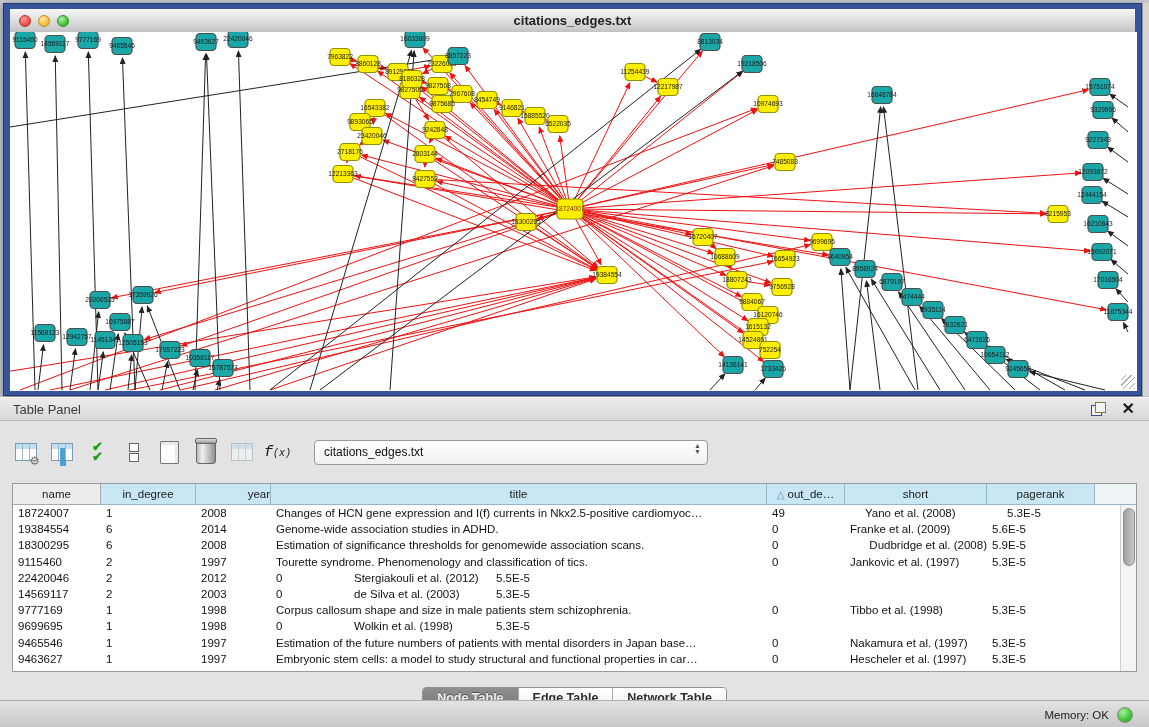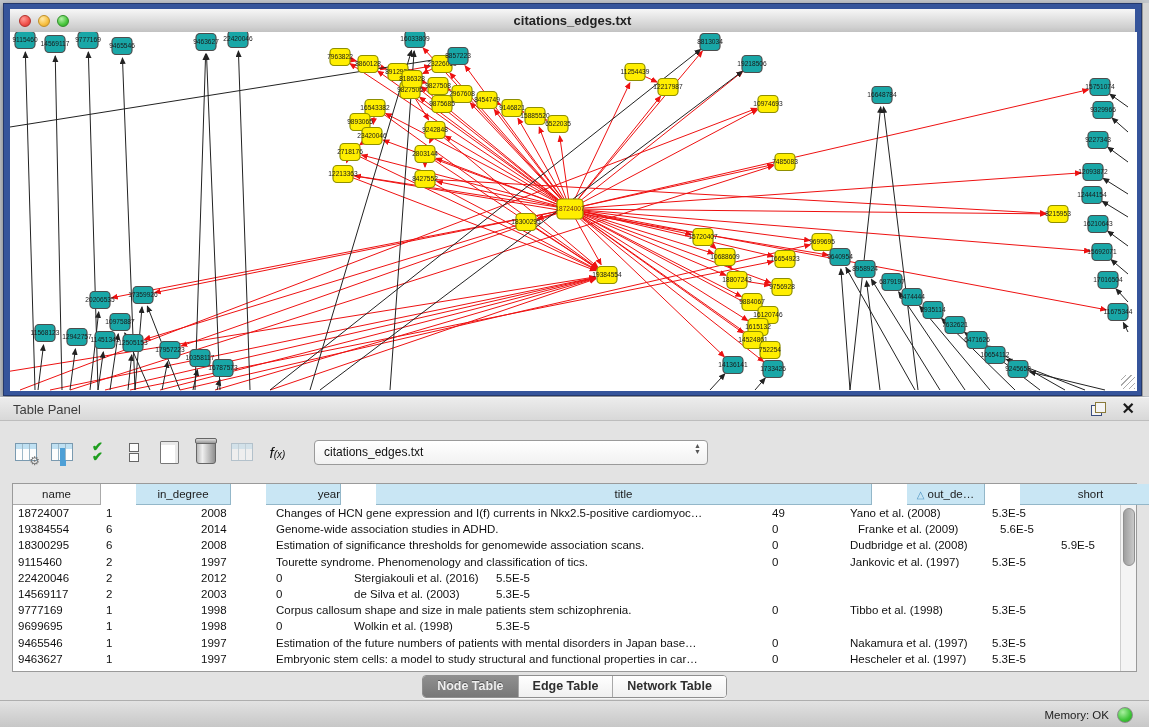--- a/index.html
+++ b/index.html
@@ -42,41 +42,41 @@
   .colsel .mid{position:absolute;left:8px;top:4px;width:6px;height:18px;background:#4d9fd6;}
   .checks{font-size:13px;color:#1f9e1f;font-weight:bold;line-height:.8;}
   .rows2 span{display:block;width:8px;height:7px;border:1px solid #666;background:#fdfdfd;margin:1px 0;}
   .doc-ico{width:17px;height:21px;background:#fff;border:1px solid #777;border-radius:1px;
      box-shadow:inset -3px 3px 0 #e9e9e9;}
   .trash-ico{width:18px;height:21px;background:linear-gradient(90deg,#b9b9b9,#efefef 30%,#8f8f8f);
      border:1px solid #666;border-radius:2px 2px 3px 3px;position:relative;}
   .trash-ico:before{content:"";position:absolute;left:-2px;top:-4px;right:-2px;height:4px;
      background:linear-gradient(#ddd,#999);border:1px solid #666;border-radius:2px;}
   .deltable{opacity:.45;}
-  .fx{font-size:15px;color:#111;font-style:italic;font-family:Liberation Sans, sans-serif;}
+  .fx{font-size:15px;color:#111;font-style:italic;font-family:Liberation Mono, monospace;}
   .fx small{font-size:10px;}
   .combo{margin-left:14px;width:392px;height:23px;background:linear-gradient(#ffffff,#f1f1f1);
      border:1px solid #9a9a9a;border-radius:4px;display:flex;align-items:center;position:relative;}
   .combo .val{margin-left:9px;font-size:12px;color:#111;}
   .combo .arrows{position:absolute;right:6px;top:2px;font-size:7px;color:#555;line-height:.95;text-align:center;}
   .tframe{position:absolute;left:12px;top:86px;width:1125px;height:189px;background:#fff;
      border:1px solid #9a9a9a;box-sizing:border-box;display:flex;flex-direction:column;}
-  .thead{display:flex;height:21px;flex:none;font-size:11.5px;color:#1c1c1c;gap:35px;}
+  .thead{display:flex;height:21px;flex:none;font-size:11.5px;color:#1c1c1c;}
   .th{box-sizing:border-box;border-right:1px solid #93b7c9;border-bottom:1px solid #93b7c9;
      background:#c9e6f4;display:flex;align-items:center;justify-content:center;flex:none;cursor:pointer;}
   .th.gray{background:#ececec;border-right:1px solid #aaa;border-bottom:1px solid #aaa;}
   .th .sortg{color:#4d94c4;font-size:10px;margin-right:3px;}
   .th.fill{background:#eef3f6;border-right:none;flex:1;cursor:default;}
   .tbody{flex:1;position:relative;overflow:hidden;}
   .trow{display:flex;height:16.2px;align-items:center;font-size:11.5px;color:#111;cursor:default;}
   .td{box-sizing:border-box;flex:none;white-space:nowrap;overflow:hidden;padding-left:5px;}
   .vscroll{position:absolute;right:0;top:0;bottom:0;width:15px;background:#f4f4f4;border-left:1px solid #cfcfcf;}
   .vthumb{position:absolute;left:2px;top:3px;width:10px;height:56px;border-radius:6px;
      background:linear-gradient(90deg,#9f9f9f,#c9c9c9);border:1px solid #8f8f8f;}
-  .tabsbar{position:absolute;left:0;top:275px;width:100%;height:28px;display:flex;justify-content:center;align-items:center;}
+  .tabsbar{position:absolute;left:0;top:287px;width:100%;height:28px;display:flex;justify-content:center;align-items:center;}
   .seg{display:flex;height:21px;border:1px solid #8f8f8f;border-radius:4px;overflow:hidden;
      background:#fff;box-shadow:0 1px 0 rgba(255,255,255,.7);}
   .seg .tab{padding:0 14px;font-size:12.5px;font-weight:bold;color:#2e2e2e;display:flex;align-items:center;
      border-right:1px solid #a8a8a8;background:linear-gradient(#ffffff,#f0f0f0);cursor:pointer;}
   .seg .tab:last-child{border-right:none;}
   .seg .tab.active{background:linear-gradient(#8f8f8f,#787878);color:#efefef;text-shadow:0 -1px 0 #555;}
   .statusbar{position:absolute;left:0;top:303px;width:100%;height:27px;
      background:linear-gradient(#e2e2e2,#c6c6c6);border-top:1px solid #aeaeae;
      display:flex;align-items:center;justify-content:flex-end;}
   .statusbar .mem{font-size:11.5px;color:#222;margin-right:8px;}
@@ -489,56 +489,56 @@
         <div class="th fill"></div>
       </div>
     <div class="tbody">
       <div id="trows">
           <div class="trow">
             <div class="td" style="width: 88px;">18724007</div>
             <div class="td" style="width: 95px;">1</div>
             <div class="td" style="width: 75px;">2008</div>
             <div class="td" style="width: 496px;">Changes of HCN gene expression and I(f) currents in Nkx2.5-positive cardiomyoc…</div>
             <div class="td" style="width: 78px;">49</div>
-            <div class="td" style="width: 142px;">Yano et al. (2008)</div>
+            <div class="td" style="width: 142px; margin-left: 15px;">Yano et al. (2008)</div>
             <div class="td" style="width: 108px;">5.3E-5</div>
           </div>
           <div class="trow">
             <div class="td" style="width: 88px;">19384554</div>
             <div class="td" style="width: 95px;">6</div>
             <div class="td" style="width: 75px;">2014</div>
             <div class="td" style="width: 496px;">Genome-wide association studies in ADHD.</div>
             <div class="td" style="width: 78px;">0</div>
-            <div class="td" style="width: 142px; margin-left: 8px;">Franke et al. (2009)</div>
+            <div class="td" style="width: 142px;">Franke et al. (2009)</div>
             <div class="td" style="width: 108px;">5.6E-5</div>
           </div>
           <div class="trow">
             <div class="td" style="width: 88px;">18300295</div>
             <div class="td" style="width: 95px;">6</div>
             <div class="td" style="width: 75px;">2008</div>
             <div class="td" style="width: 496px;">Estimation of significance thresholds for genomewide association scans.</div>
             <div class="td" style="width: 78px;">0</div>
-            <div class="td" style="width: 142px;">Dudbridge et al. (2008)</div>
-            <div class="td" style="width: 108px; text-align: right;">5.9E-5</div>
+            <div class="td" style="width: 142px; text-align: right;">Dudbridge et al. (2008)</div>
+            <div class="td" style="width: 108px;">5.9E-5</div>
           </div>
           <div class="trow">
             <div class="td" style="width: 88px;">9115460</div>
             <div class="td" style="width: 95px;">2</div>
             <div class="td" style="width: 75px;">1997</div>
             <div class="td" style="width: 496px;">Tourette syndrome. Phenomenology and classification of tics.</div>
             <div class="td" style="width: 78px;">0</div>
             <div class="td" style="width: 142px;">Jankovic et al. (1997)</div>
             <div class="td" style="width: 108px;">5.3E-5</div>
           </div>
           <div class="trow">
             <div class="td" style="width: 88px;">22420046</div>
             <div class="td" style="width: 95px;">2</div>
             <div class="td" style="width: 75px;">2012</div>
             <div class="td" style="width: 78px;">0</div>
-            <div class="td" style="width: 142px;">Stergiakouli et al. (2016)</div>
+            <div class="td" style="width: 142px;">Stergiakouli et al. (2012)</div>
             <div class="td" style="width: 108px;">5.5E-5</div>
           </div>
           <div class="trow">
             <div class="td" style="width: 88px;">14569117</div>
             <div class="td" style="width: 95px;">2</div>
             <div class="td" style="width: 75px;">2003</div>
             <div class="td" style="width: 78px;">0</div>
             <div class="td" style="width: 142px;">de Silva et al. (2003)</div>
             <div class="td" style="width: 108px;">5.3E-5</div>
           </div>

